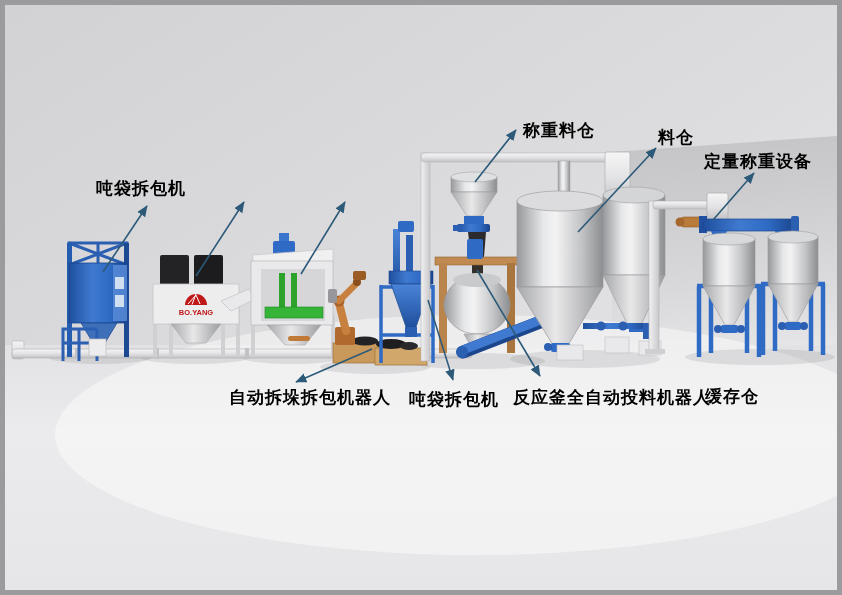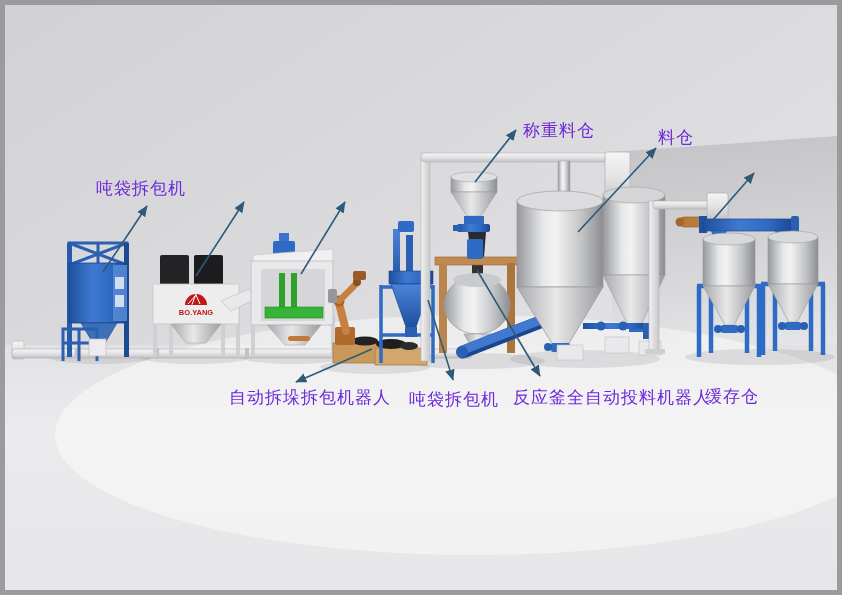--- a/index.html
+++ b/index.html
@@ -11,21 +11,21 @@
   }
   .scene-svg{position:absolute;left:0;top:0;}
   .watermark{
     position:absolute;left:138px;top:224px;
     font-size:95px;font-weight:700;letter-spacing:21px;white-space:nowrap;
     color:rgba(255,255,255,0.55);
     text-shadow:2px 3px 2px rgba(105,105,110,0.45), -1px -1px 1px rgba(255,255,255,0.65);
     pointer-events:none;user-select:none;
   }
   .lbl{
-    position:absolute;font-size:17px;font-weight:400;color:#6d28d9;
+    position:absolute;font-size:17px;font-weight:700;color:#000000;
     letter-spacing:1px;white-space:nowrap;
   }
 </style>
 </head>
 <body>
 
 <div class="stage">
 
 <svg class="scene-svg" width="832" height="585" viewBox="0 0 832 585">
   <defs>
@@ -295,18 +295,19 @@
     <path d="M367 344 L291 377" marker-end="url(#arr)"></path>
     <path d="M423 295 L448 375" marker-end="url(#arr)"></path>
     <path d="M472 265 L535 371" marker-end="url(#arr)"></path>
   </g>
 </svg>
 
 
 <div class="lbl" style="left:91px;top:172px;">吨袋拆包机</div>
 <div class="lbl" style="left:518px;top:114px;">称重料仓</div>
 <div class="lbl" style="left:653px;top:121px;">料仓</div>
+<div class="lbl" style="left:699px;top:145px;">定量称重设备</div>
 <div class="lbl" style="left:224px;top:381px;">自动拆垛拆包机器人</div>
 <div class="lbl" style="left:404px;top:383px;">吨袋拆包机</div>
 <div class="lbl" style="left:508px;top:381px;">反应釜全自动投料机器人</div>
 <div class="lbl" style="left:700px;top:380px;">缓存仓</div>
 
 </div>
 
 </body></html>

